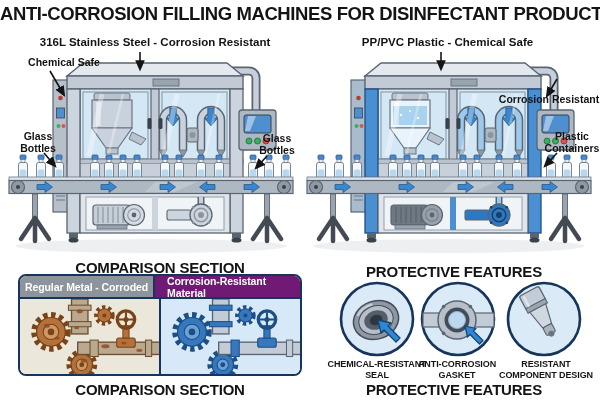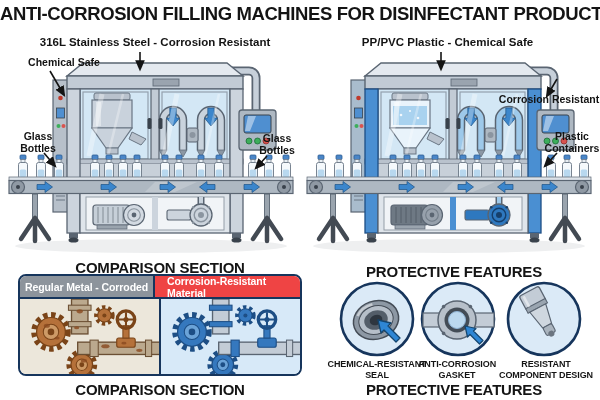--- a/index.html
+++ b/index.html
@@ -13,21 +13,21 @@
   #subtitle-right{left:300px;width:295px;}
   .callout{font-size:10.5px;font-weight:700;line-height:1.1;text-align:center;
            white-space:pre-line;color:#141414;}
   .section-heading{font-size:15px;font-weight:800;text-align:center;color:#141414;letter-spacing:-0.2px;}
   #comparison-box{left:18px;top:274px;width:284px;height:102px;border:2.5px solid #16355c;
                   border-radius:8px;overflow:hidden;box-sizing:border-box;display:flex;flex-direction:column;}
   #comparison-headers{display:flex;height:21px;flex:none;border-bottom:2px solid #16355c;}
   .comp-header{flex:1;display:flex;align-items:center;justify-content:center;color:#fff;
                font-size:10.5px;font-weight:700;letter-spacing:-0.1px;}
   #comp-header-left{background:#8d949c;border-right:1px solid #16355c;}
-  #comp-header-right{background:#ef4444;border-left:1px solid #16355c;padding-left:12px;}
+  #comp-header-right{background:#701a75;border-left:1px solid #16355c;padding-left:12px;}
   #comparison-panels{display:flex;flex:1;}
   .comp-panel{flex:1;position:relative;}
   #comp-panel-left{background:#ece7db;border-right:2px solid #16355c;}
   #comp-panel-right{background:#d7e9f8;}
   .comp-panel svg{display:block;width:100%;height:100%;}
   .feature-circle{top:280px;width:78px;height:78px;}
   .feature-label{top:359px;font-size:9px;font-weight:700;line-height:1.2;text-align:center;
                  white-space:pre-line;letter-spacing:-0.1px;color:#141414;}
 </style>
 </head>

